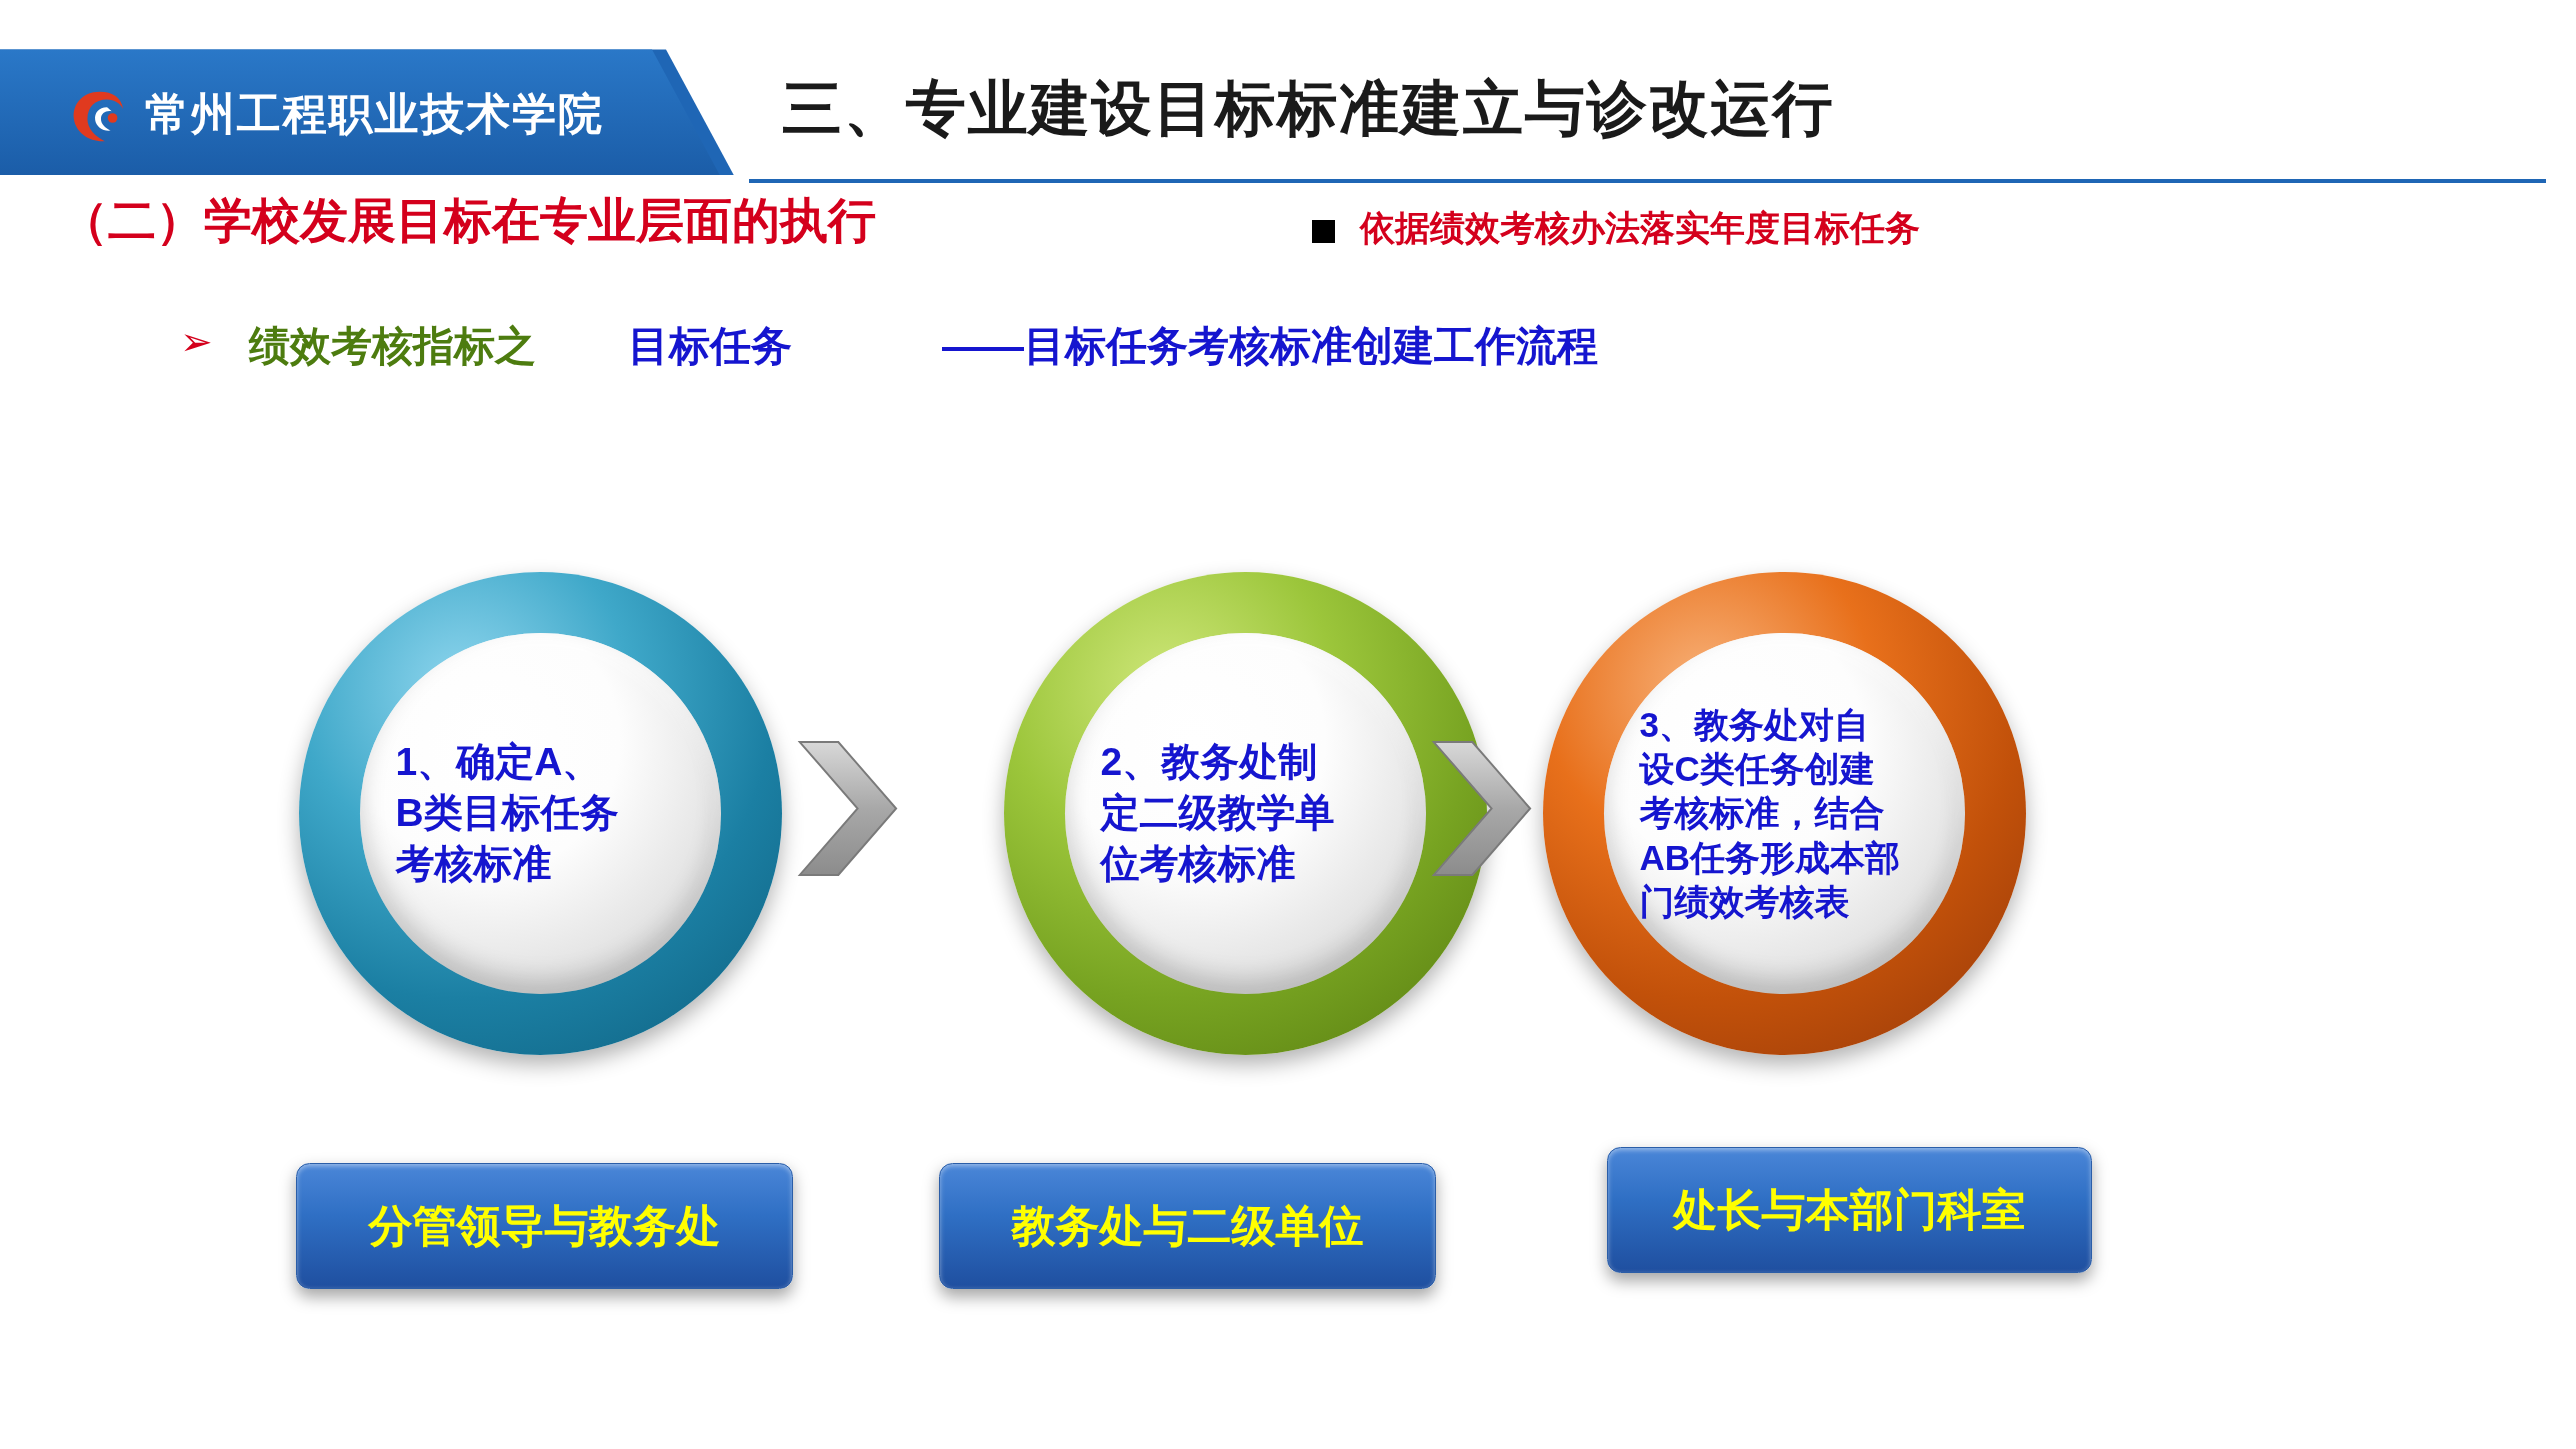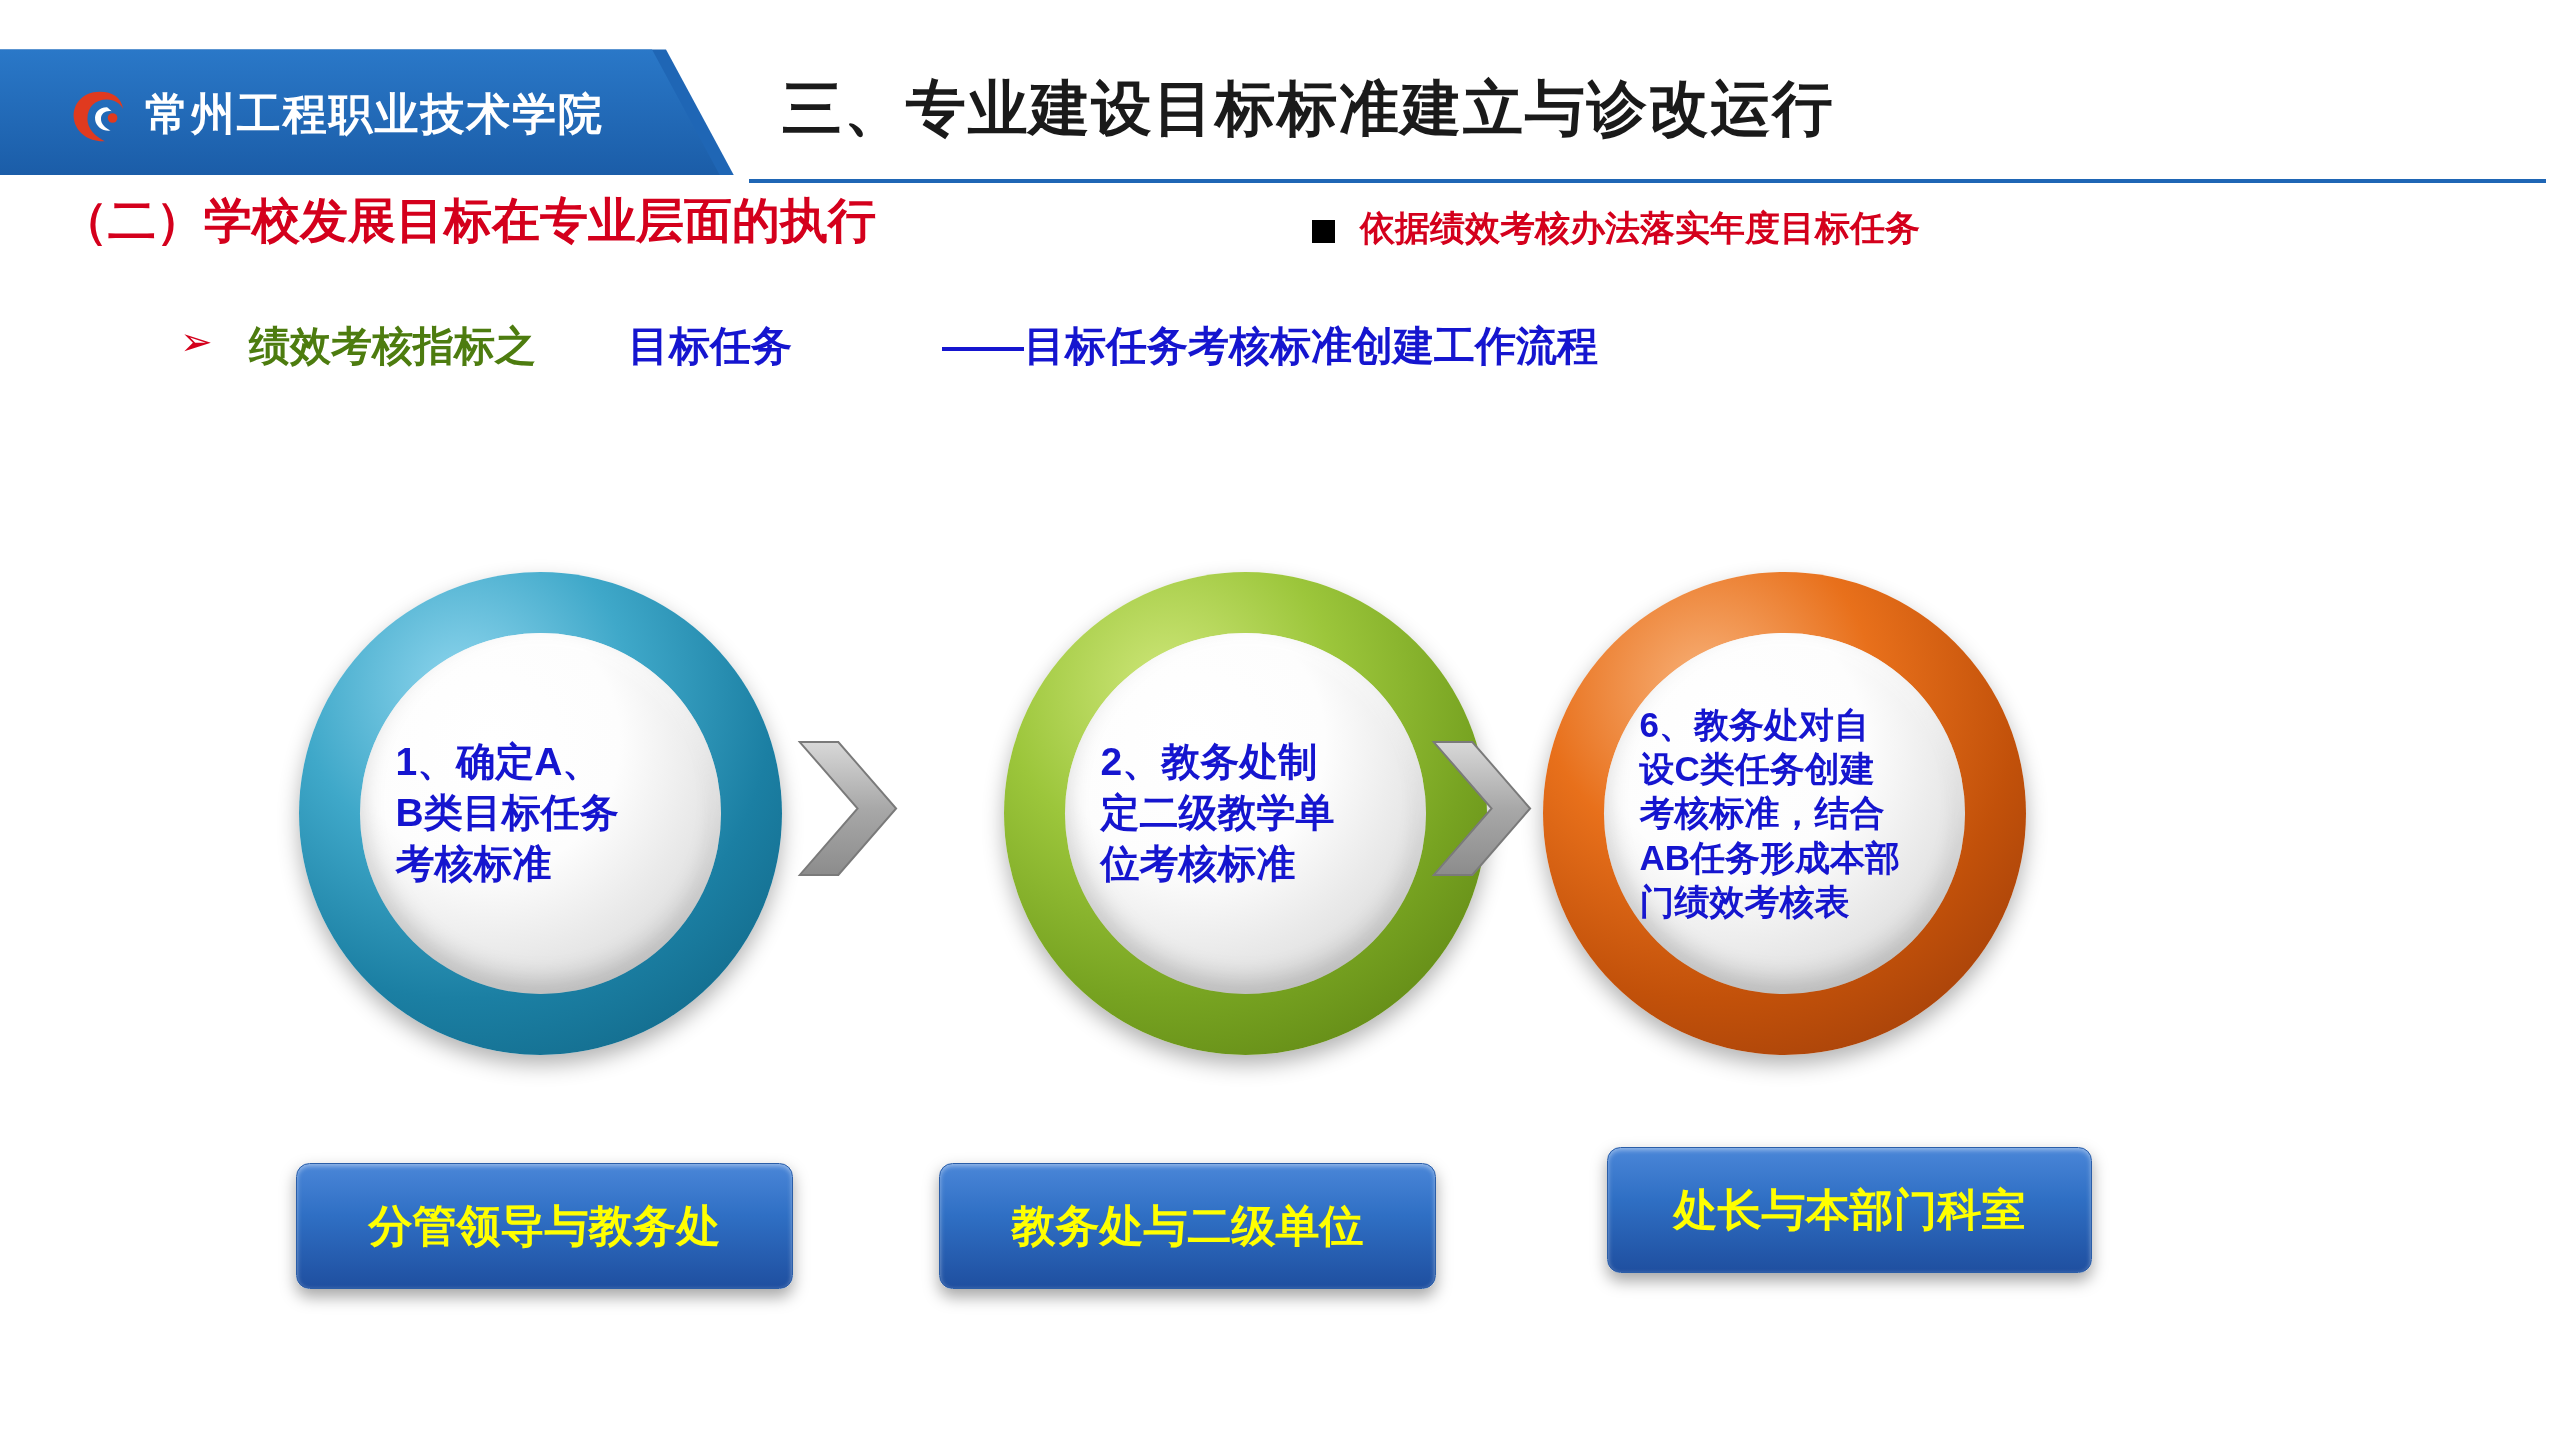--- a/index.html
+++ b/index.html
@@ -272,21 +272,21 @@
 </div>
 
 <div class="chevron" id="chev2">
   <svg width="106" height="145" viewBox="0 0 110 150">
     <path d="M6 6 L66 75 L6 144 L46 144 L106 75 L46 6 Z" fill="url(#chevgrad)" stroke="#7a7a7a" stroke-width="2"></path>
   </svg>
 </div>
 
 <div class="circle" id="circle3">
   <div class="circle-inner">
-    <div class="circle-label">6、教务处对自
+    <div class="circle-label">3、教务处对自
 设C类任务创建
 考核标准，结合
 AB任务形成本部
 门绩效考核表</div>
   </div>
 </div>
 
 <div class="pill" id="pill1">
   <span class="pill-label">分管领导与教务处</span>
 </div>

